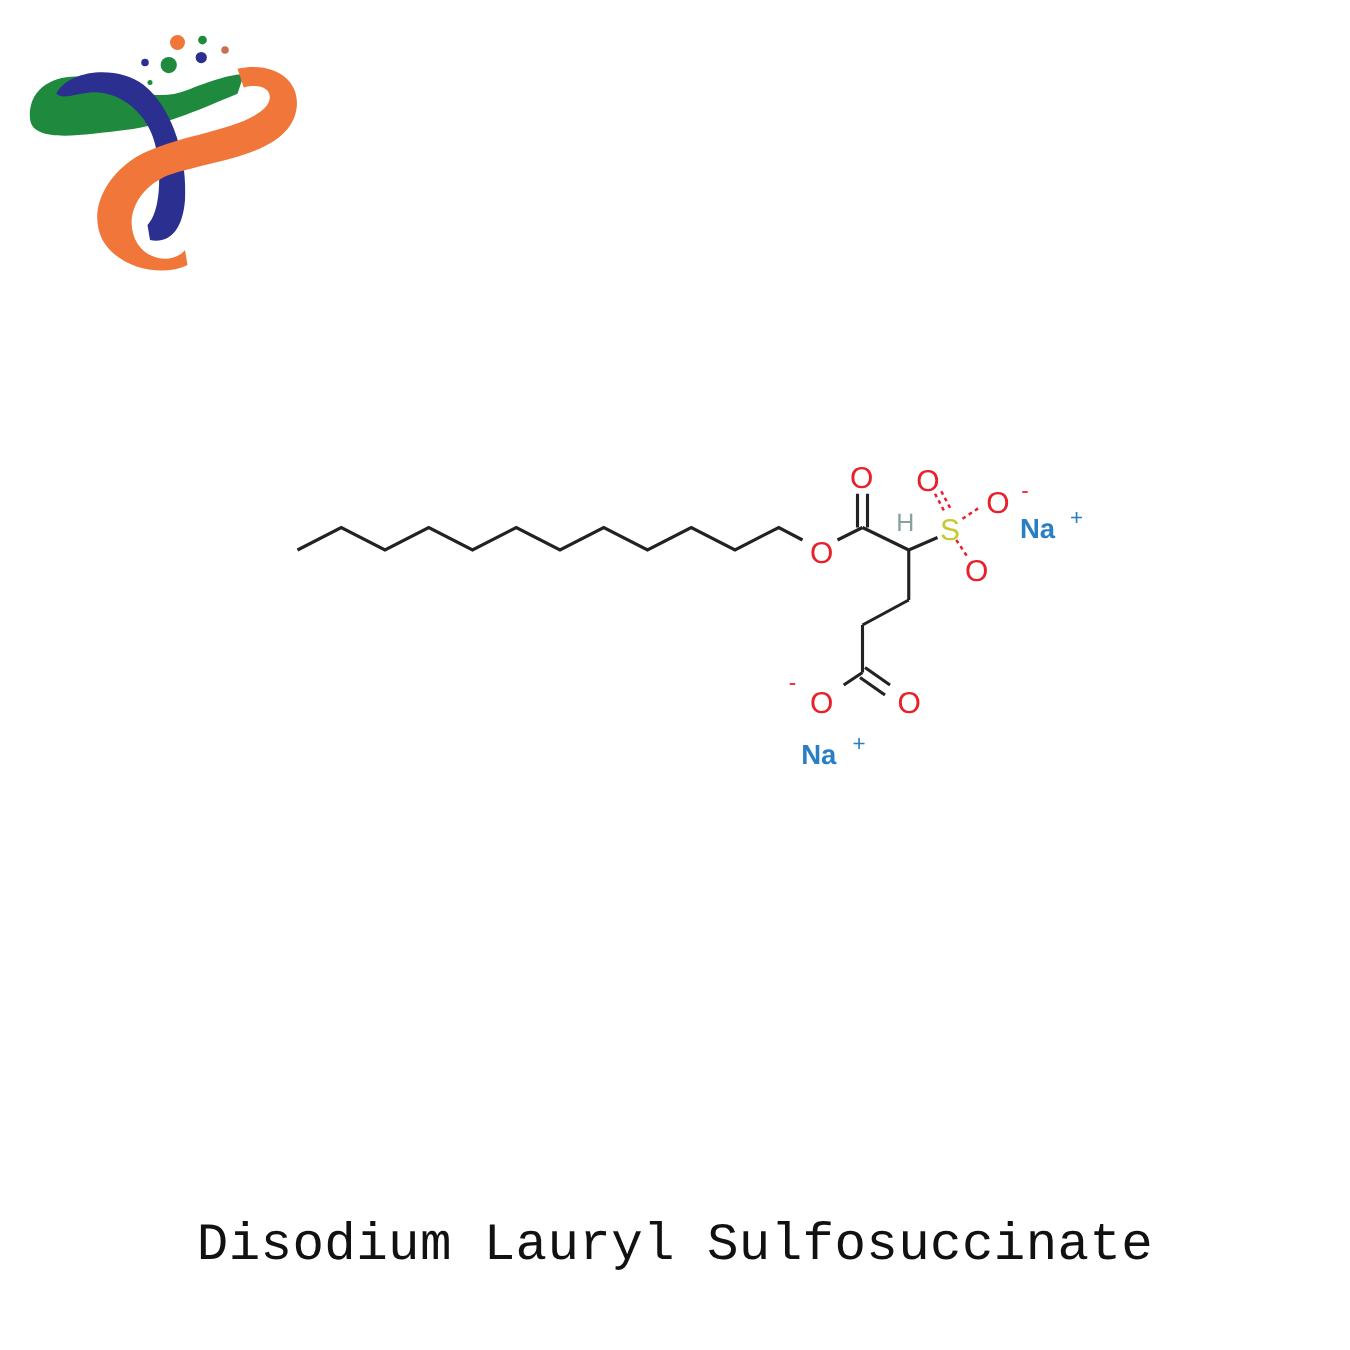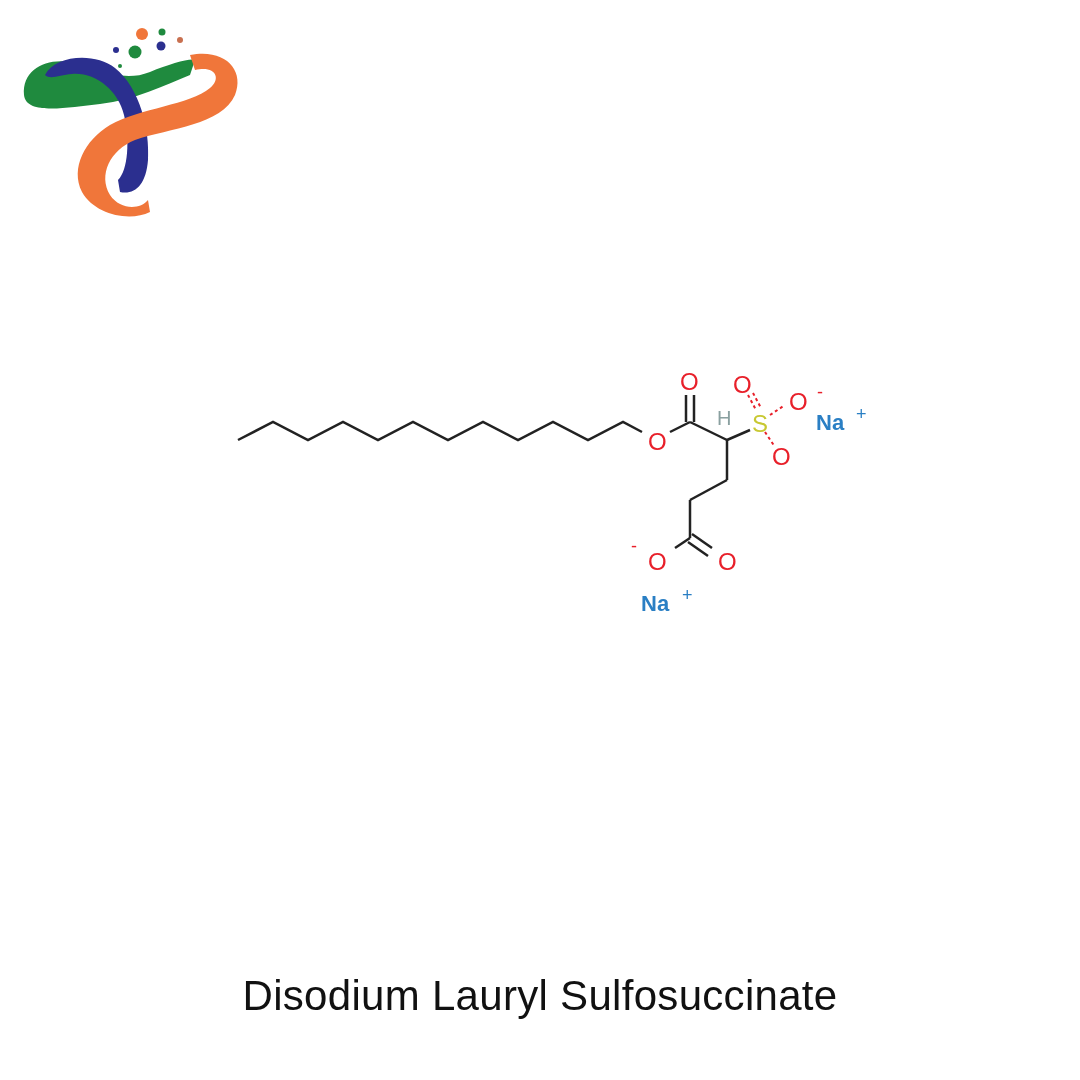--- a/index.html
+++ b/index.html
@@ -1,19 +1,19 @@
 <!DOCTYPE html>
 <html><head>
 <meta charset="utf-8">
 <style>
   html, body { margin:0; padding:0; background:#ffffff; }
   body { width:1080px; height:1080px; position:relative; overflow:hidden; font-family:"DejaVu Sans", sans-serif; }
   .logo { position:absolute; left:0; top:0; width:260px; height:230px; }
   .structure { position:absolute; left:0; top:0; width:1080px; height:1080px; }
-  .caption { position:absolute; left:0; width:1080px; top:972px; text-align:center; font-size:42px; color:#111; font-family:Liberation Sans, sans-serif; letter-spacing:0.3px; }
+  .caption { position:absolute; left:0; width:1080px; top:972px; text-align:center; font-size:42px; color:#111; font-family:Liberation Mono, monospace; letter-spacing:0.3px; }
   .atom { font-family:"Liberation Sans", sans-serif; font-size:24px; }
 </style>
 </head>
 <body>
 
 <svg class="logo" viewBox="0 0 260 230">
   <g>
     <circle cx="142" cy="34" r="6" fill="#f0763a"></circle>
     <circle cx="162" cy="32" r="3.5" fill="#1f8a3e"></circle>
     <circle cx="180" cy="40" r="3" fill="#c87050"></circle>

